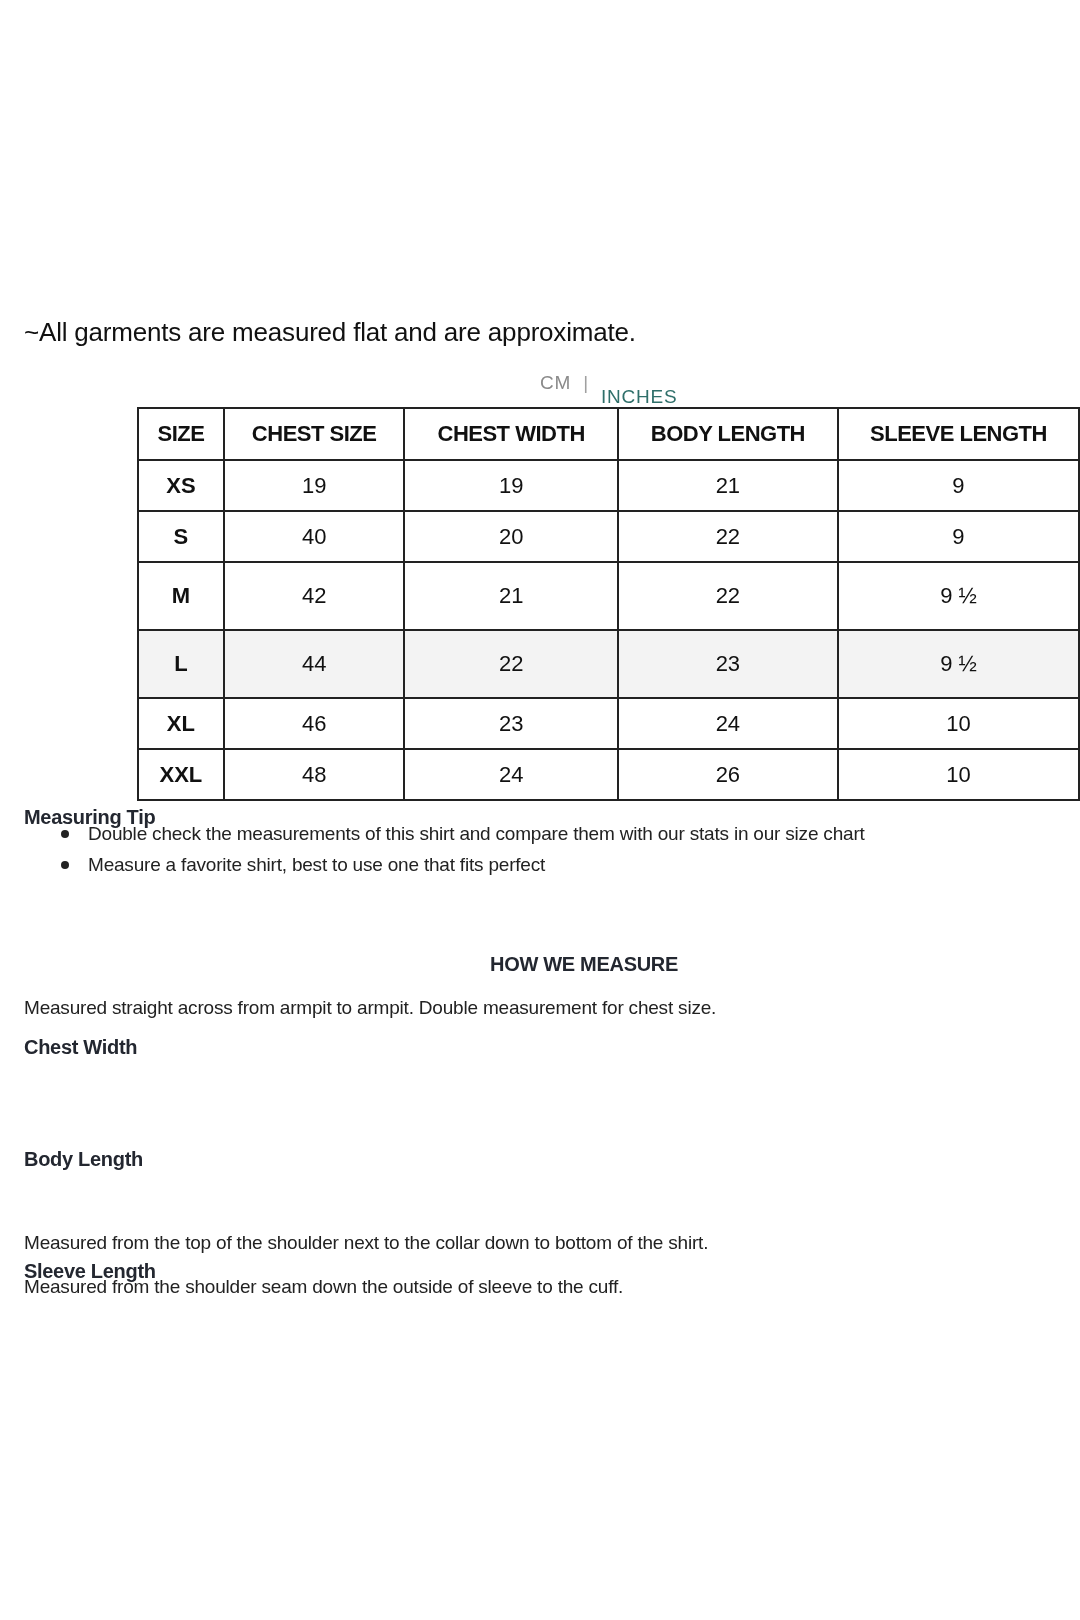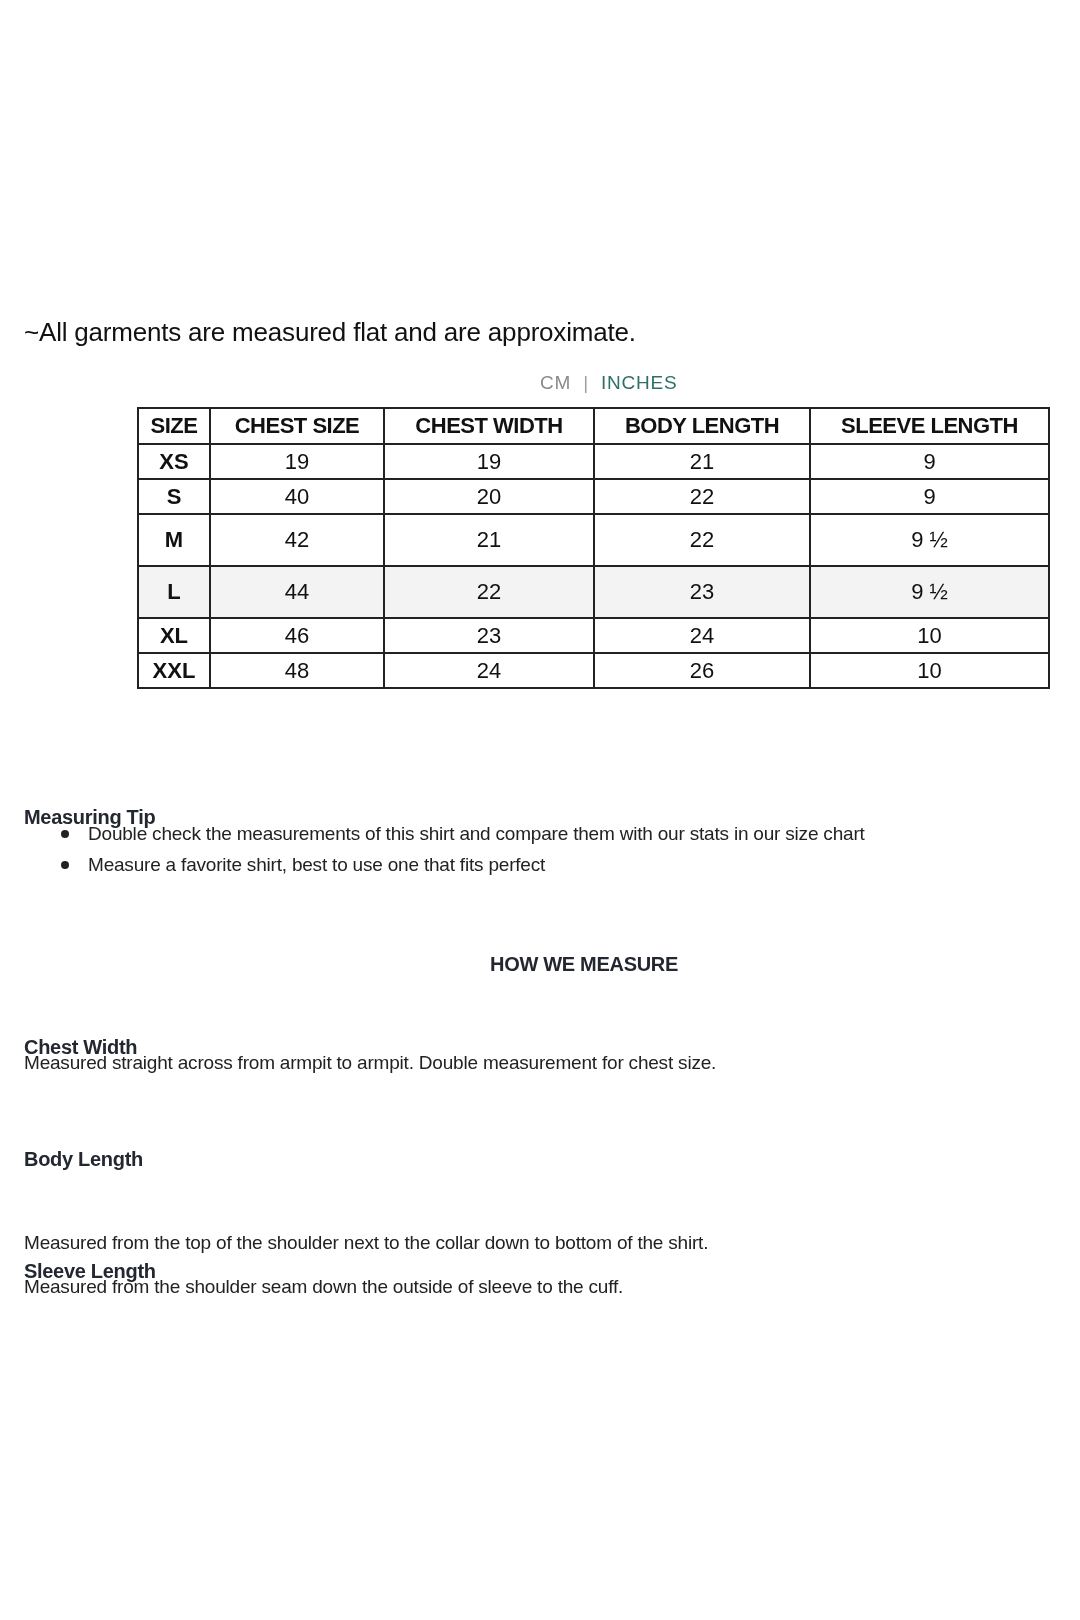--- a/index.html
+++ b/index.html
@@ -27,33 +27,33 @@
 
     #unit-toggle {
       left: 540px;
       top: 372px;
       font-size: 19px;
       letter-spacing: 0.8px;
       display: flex;
     }
     #unit-cm { color: #8a8a8a; cursor: pointer; }
     #unit-sep { color: #a0a0a0; margin: 0 12px; font-weight: 300; }
-    #unit-in { color: #2f6f6a; cursor: pointer; }
+    #unit-in { color: #2f6f6a; cursor: pointer; margin-top: 14px; }
 
     #size-table {
       left: 137px;
       top: 407px;
       border-collapse: collapse;
       font-size: 22px;
       color: #111;
     }
     #size-table th, #size-table td {
       border: 2px solid #222;
       text-align: center;
-      padding: 0;
+      padding: 8px;
     }
     #size-table th {
       font-weight: bold;
       height: 34px;
       letter-spacing: -0.5px;
     }
     #size-table td { height: 33px; }
     #size-table td.size-cell { font-weight: bold; }
     #size-table tr.tall td { height: 50px; }
     #size-table tr.shaded td { background: #f3f3f3; }
@@ -95,21 +95,21 @@
       left: 6px;
       top: 12px;
       width: 8px;
       height: 8px;
       border-radius: 50%;
       background: #222;
     }
 
     #how-heading { left: 490px; top: 913px; }
     #chest-heading { left: 24px; top: 996px; }
-    #chest-text { left: 24px; top: 1052px; }
+    #chest-text { left: 24px; top: 997px; }
     #body-heading { left: 24px; top: 1108px; }
     #body-text { left: 24px; top: 1232px; }
     #sleeve-heading { left: 24px; top: 1220px; }
     #sleeve-text { left: 24px; top: 1276px; }
   </style>
 </head>
 <body>
 
 <div id="disclaimer" class="abs">~All garments are measured flat and are approximate.</div>
 

